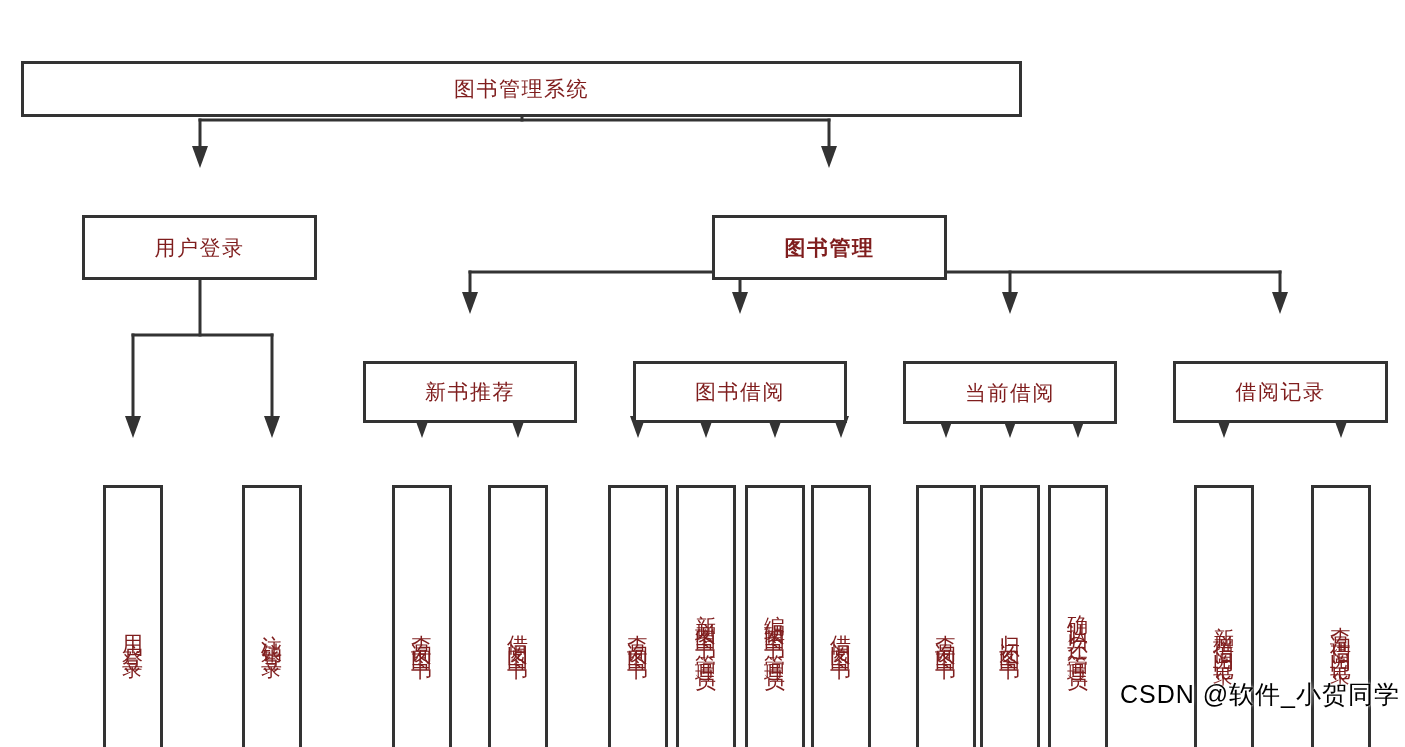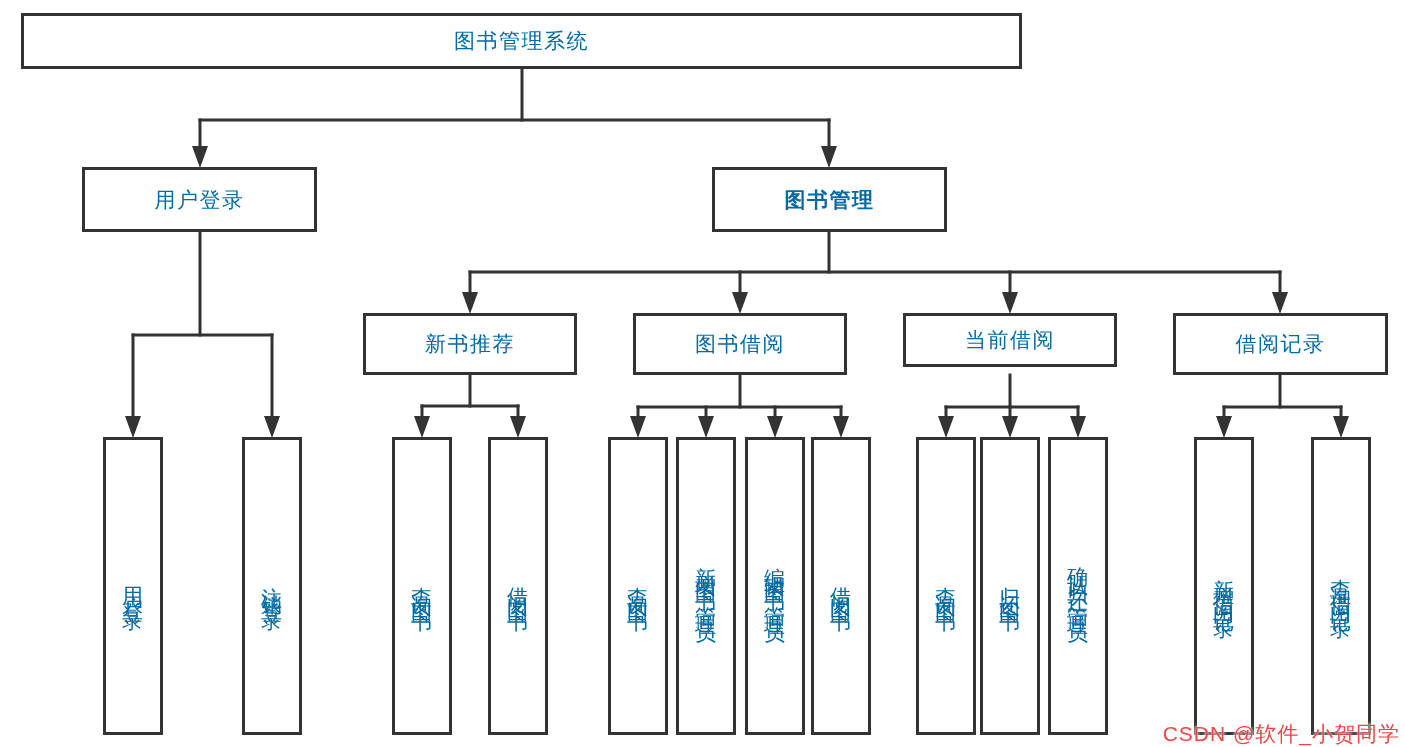--- a/index.html
+++ b/index.html
@@ -10,36 +10,37 @@
     font-family: "Liberation Sans", "DejaVu Sans", sans-serif;
     color: #333333;
   }
   .canvas { position: absolute; inset: 0; width: 1405px; height: 747px; }
   svg.connectors { position: absolute; left: 0; top: 0; }
   .node {
     position: absolute;
     border: 3px solid #333333;
     background: #ffffff;
     display: flex; align-items: center; justify-content: center;
-    color: #0369a1;
+    color: #7f1d1d;
+    margin-top: 48px;
   }
   .hbox { font-size: 21px; letter-spacing: 1.5px; }
   .vbox span {
     writing-mode: vertical-rl;
     text-orientation: mixed;
     font-size: 21px;
     line-height: 1;
     letter-spacing: 8px;
     white-space: nowrap;
   }
   .watermark {
     position: absolute;
-    top: 720px; right: 5px;
-    font-size: 21px;
-    color: #ef4444;
+    top: 678px; right: 5px;
+    font-size: 25px;
+    color: #000000;
     letter-spacing: 1px;
     z-index: 10;
     text-shadow: 0 0 2px #ffffff, 0 0 4px #ffffff;
   }
 </style>
 </head>
 <body>
 
 <div class="canvas">
 
@@ -119,21 +120,21 @@
   <div class="node hbox" style="left:712px; top:167px; width:235px; height:65px;font-weight:bold;">
     <span>图书管理</span>
   </div>
 
   <div class="node hbox" style="left:363px; top:313px; width:214px; height:62px;">
     <span>新书推荐</span>
   </div>
   <div class="node hbox" style="left:633px; top:313px; width:214px; height:62px;">
     <span>图书借阅</span>
   </div>
-  <div class="node hbox" style="left:903px; top:313px; width:214px; height:54px;">
+  <div class="node hbox" style="left:903px; top:313px; width:214px; height:63px;">
     <span>当前借阅</span>
   </div>
   <div class="node hbox" style="left:1173px; top:313px; width:215px; height:62px;">
     <span>借阅记录</span>
   </div>
 
   <div class="node vbox" style="left:103px; top:437px; width:60px; height:298px;">
     <span>用户登录</span>
   </div>
   <div class="node vbox" style="left:242px; top:437px; width:60px; height:298px;">

